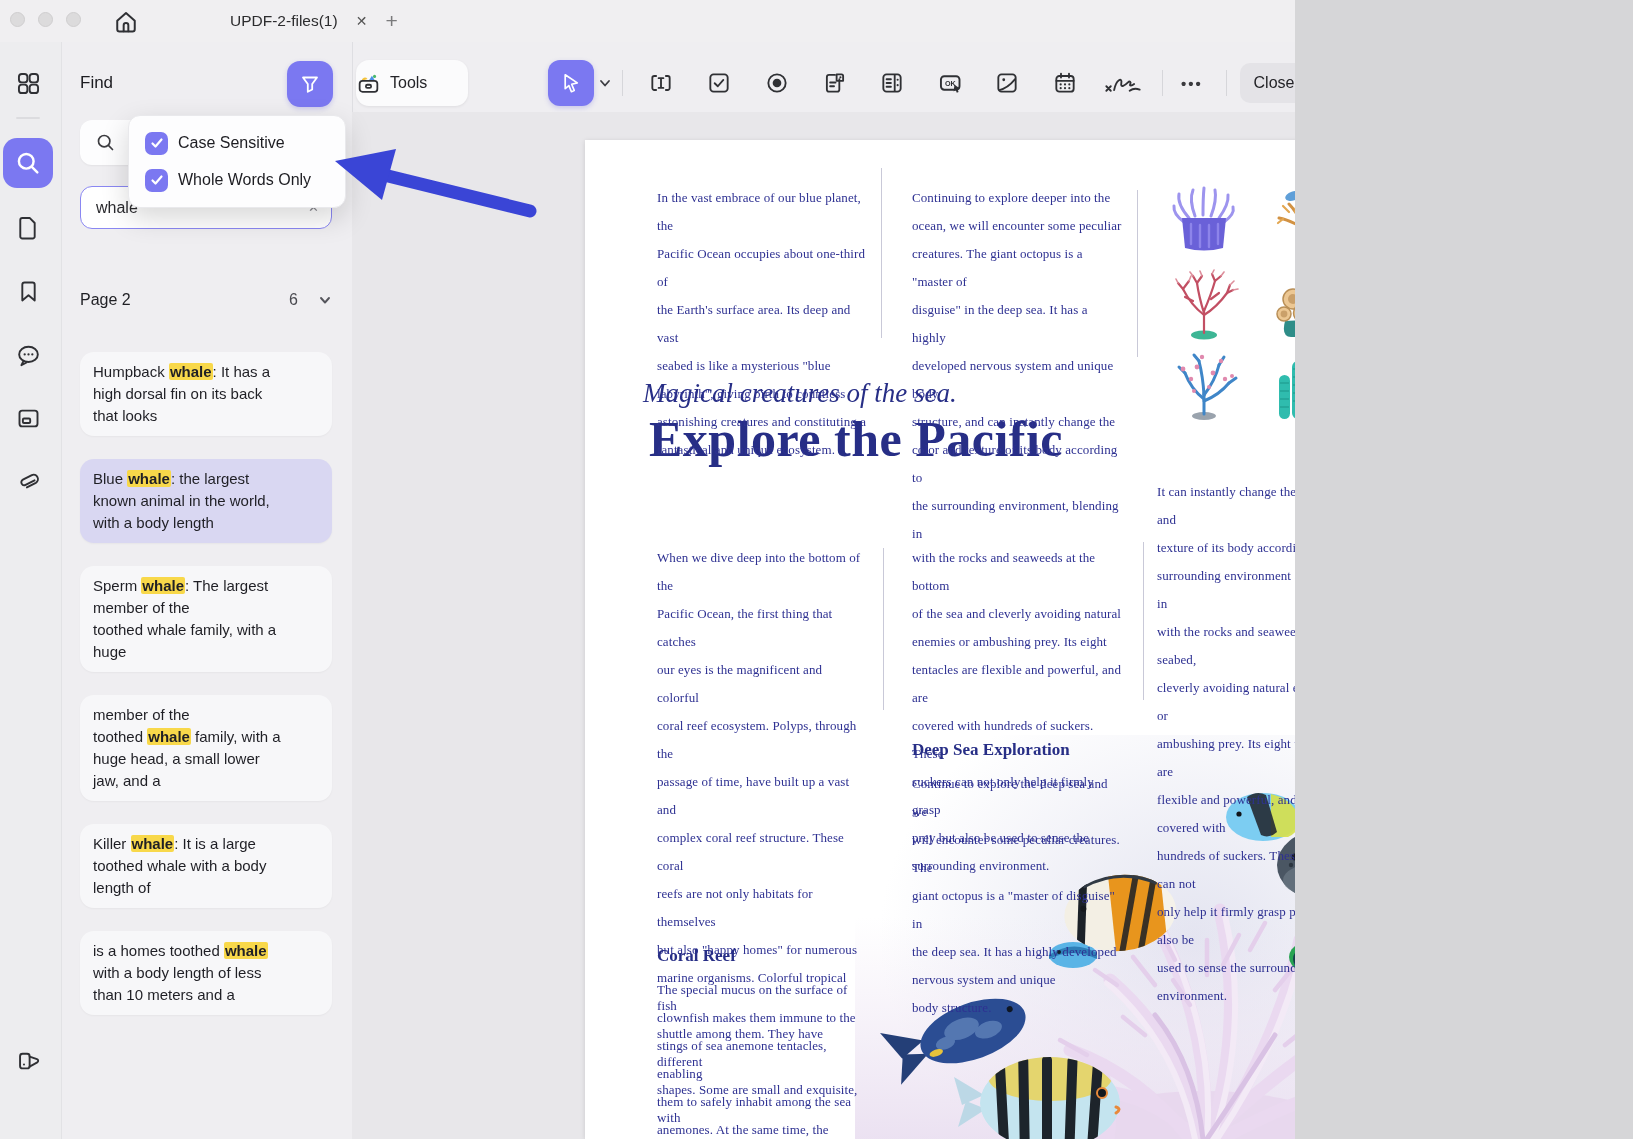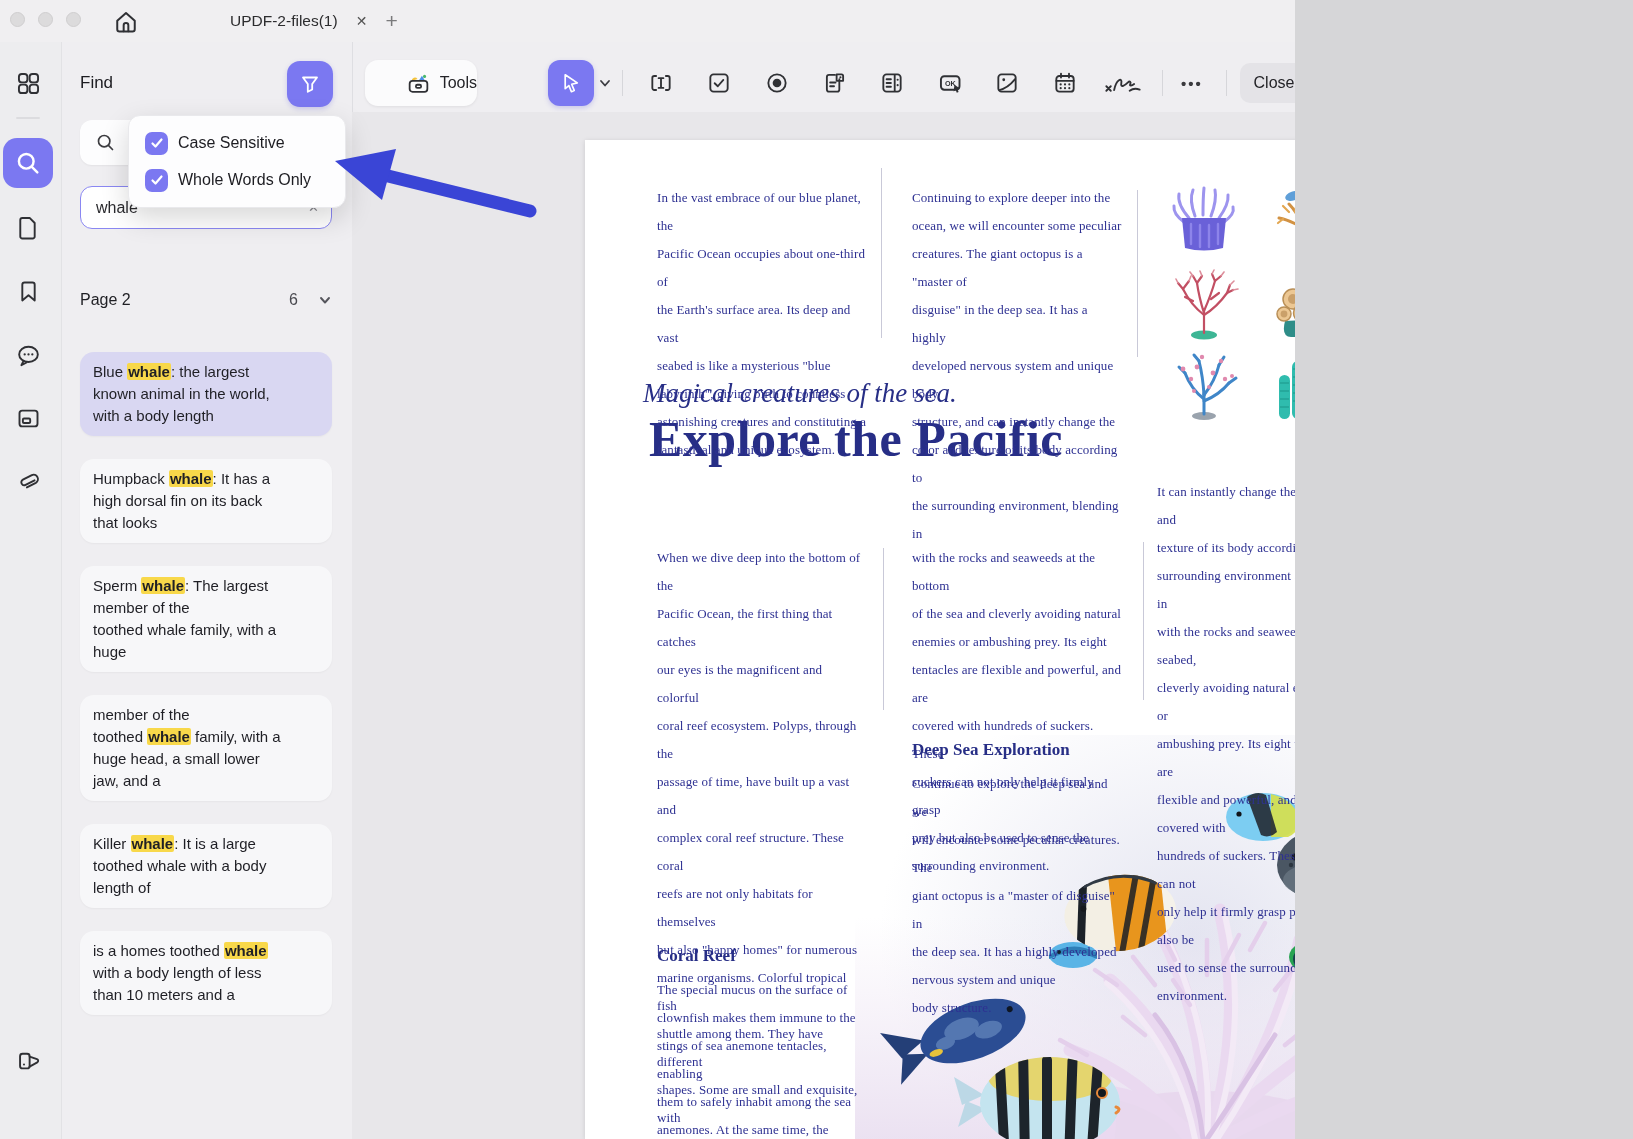--- a/index.html
+++ b/index.html
@@ -56,22 +56,22 @@
   .pagecount{position:absolute;right:34px;top:3px;font-size:16px;color:#4a4a50;}
   .pagechev{position:absolute;right:0;top:5px;}
   .results{position:absolute;left:18px;top:310px;width:252px;}
   .result-card{box-sizing:border-box;width:252px;border-radius:14px;background:#f7f7f9;padding:9px 13px;
                font-size:15px;line-height:22px;color:#1f1f25;white-space:pre-wrap;margin-bottom:23px;
                box-shadow:0 1px 2px rgba(0,0,0,.04);}
   .result-card.selected{background:#d9d7f2;}
   .result-card .hl{background:#f8d84a;font-weight:700;border-radius:2px;padding:0 1px;}
 
   
-  .toolsbtn{position:absolute;left:365px;top:60px;width:112px;height:46px;background:#fbfbfc;border-radius:13px;
-            box-shadow:0 1px 3px rgba(0,0,0,.07);display:flex;align-items:center;justify-content:flex-end;gap:9px;}
+  .toolsbtn{position:absolute;left:356px;top:60px;width:112px;height:46px;background:#fbfbfc;border-radius:13px;
+            box-shadow:0 1px 3px rgba(0,0,0,.07);display:flex;align-items:center;justify-content:flex-start;gap:9px;}
   .toolslabel{font-size:16px;color:#242428;}
   .selecttool{position:absolute;left:548px;top:60px;width:46px;height:46px;border-radius:12px;background:#7b78f1;
               display:flex;align-items:center;justify-content:center;box-shadow:0 2px 5px rgba(90,88,220,.25);}
   .tb-chev{position:absolute;left:598px;top:76px;}
   .tb-div{position:absolute;top:70px;width:1px;height:26px;background:#d6d6da;}
   .tbbtn{position:absolute;top:63px;width:40px;height:40px;display:flex;align-items:center;justify-content:center;}
   .morebtn{position:absolute;left:1172px;top:63px;width:40px;height:40px;display:flex;align-items:center;justify-content:center;
            color:#3a3a3e;font-size:15px;letter-spacing:2px;font-weight:700;}
   .closebtn{position:absolute;left:1240px;top:63px;width:68px;height:40px;background:#e4e3e7;border-radius:10px;
             display:flex;align-items:center;justify-content:center;font-size:16px;color:#242428;}
@@ -231,26 +231,26 @@
       <span class="pagelabel">Page 2</span>
       <span class="pagecount">6</span>
       <span class="pagechev">
         <svg width="14" height="14" viewBox="0 0 14 14">
             <polyline points="3,5 7,9.5 11,5" stroke="#55555c" stroke-width="1.9" fill="none" stroke-linecap="round" stroke-linejoin="round"></polyline>
           </svg>
       </span>
     </div>
 
     <div class="results">
+        <div class="result-card"><span>Humpback </span><span class="hl">whale</span><span>: It has a
+high dorsal fin on its back
+that looks</span></div>
         <div class="result-card selected"><span>Blue </span><span class="hl">whale</span><span>: the largest
 known animal in the world,
 with a body length</span></div>
-        <div class="result-card"><span>Humpback </span><span class="hl">whale</span><span>: It has a
-high dorsal fin on its back
-that looks</span></div>
         <div class="result-card"><span>Sperm </span><span class="hl">whale</span><span>: The largest
 member of the
 toothed whale family, with a
 huge</span></div>
         <div class="result-card"><span>member of the
 toothed </span><span class="hl">whale</span><span> family, with a
 huge head, a small lower
 jaw, and a</span></div>
         <div class="result-card"><span>Killer </span><span class="hl">whale</span><span>: It is a large
 toothed whale with a body

